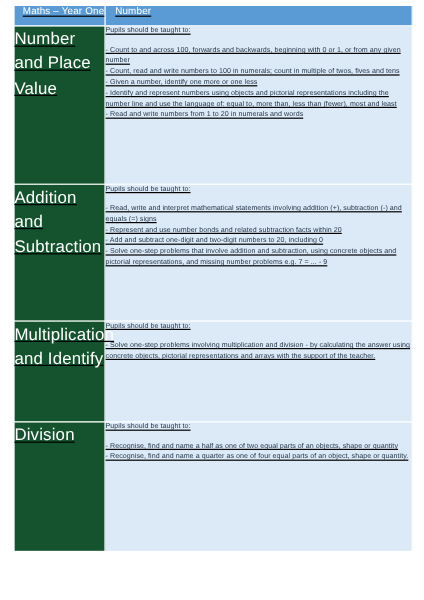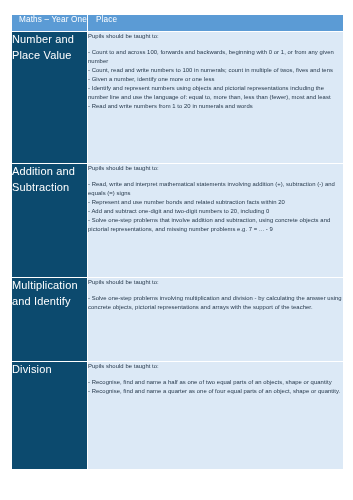--- a/index.html
+++ b/index.html
@@ -20,24 +20,25 @@
     position: relative;
     width: 353px;
     height: 500px;
     background: #ffffff;
     box-sizing: border-box;
   }
 
   .doc-table {
     position: absolute;
     left: 11px;
-    top: 14px;
+    top: 4px;
     width: 332px;
     border-collapse: collapse;
     table-layout: fixed;
+    text-decoration: underline;
   }
 
   .doc-table col.col-topic { width: 76px; }
   .doc-table col.col-body  { width: 256px; }
 
   .doc-table td,
   .doc-table th {
     vertical-align: top;
     padding: 0;
     border: 1px solid #ffffff;
@@ -54,23 +55,23 @@
     text-align: left;
     font-weight: normal;
     padding: 4px 6px 5px 6px;
     height: 17px;
   }
   .hdr-cell.topic { padding-left: 7px; }
   .hdr-cell.body  { padding-left: 8px; }
 
   
   .topic-cell {
-    background: #0c4a6e;
+    background: #14532d;
     color: #ffffff;
-    font-size: 11px;
+    font-size: 14px;
     line-height: 1.45;
     letter-spacing: 0.15px;
     padding: 5px 5px 5px 7px;
   }
 
   
   .body-cell {
     background: #dce9f6;
     color: #1f3245;
     font-size: 5.9px;
@@ -114,21 +115,21 @@
 
   <table class="doc-table">
     <colgroup>
       <col class="col-topic">
       <col class="col-body">
     </colgroup>
 
     <thead>
       <tr>
         <th class="hdr-cell topic">Maths – Year One</th>
-        <th class="hdr-cell body">Place</th>
+        <th class="hdr-cell body">Number</th>
       </tr>
     </thead>
 
     <tbody>
 
       <tr class="row-number">
         <td class="topic-cell">Number and Place Value</td>
         <td class="body-cell">
           <p class="lead">Pupils should be taught to:</p>
           <ul>

